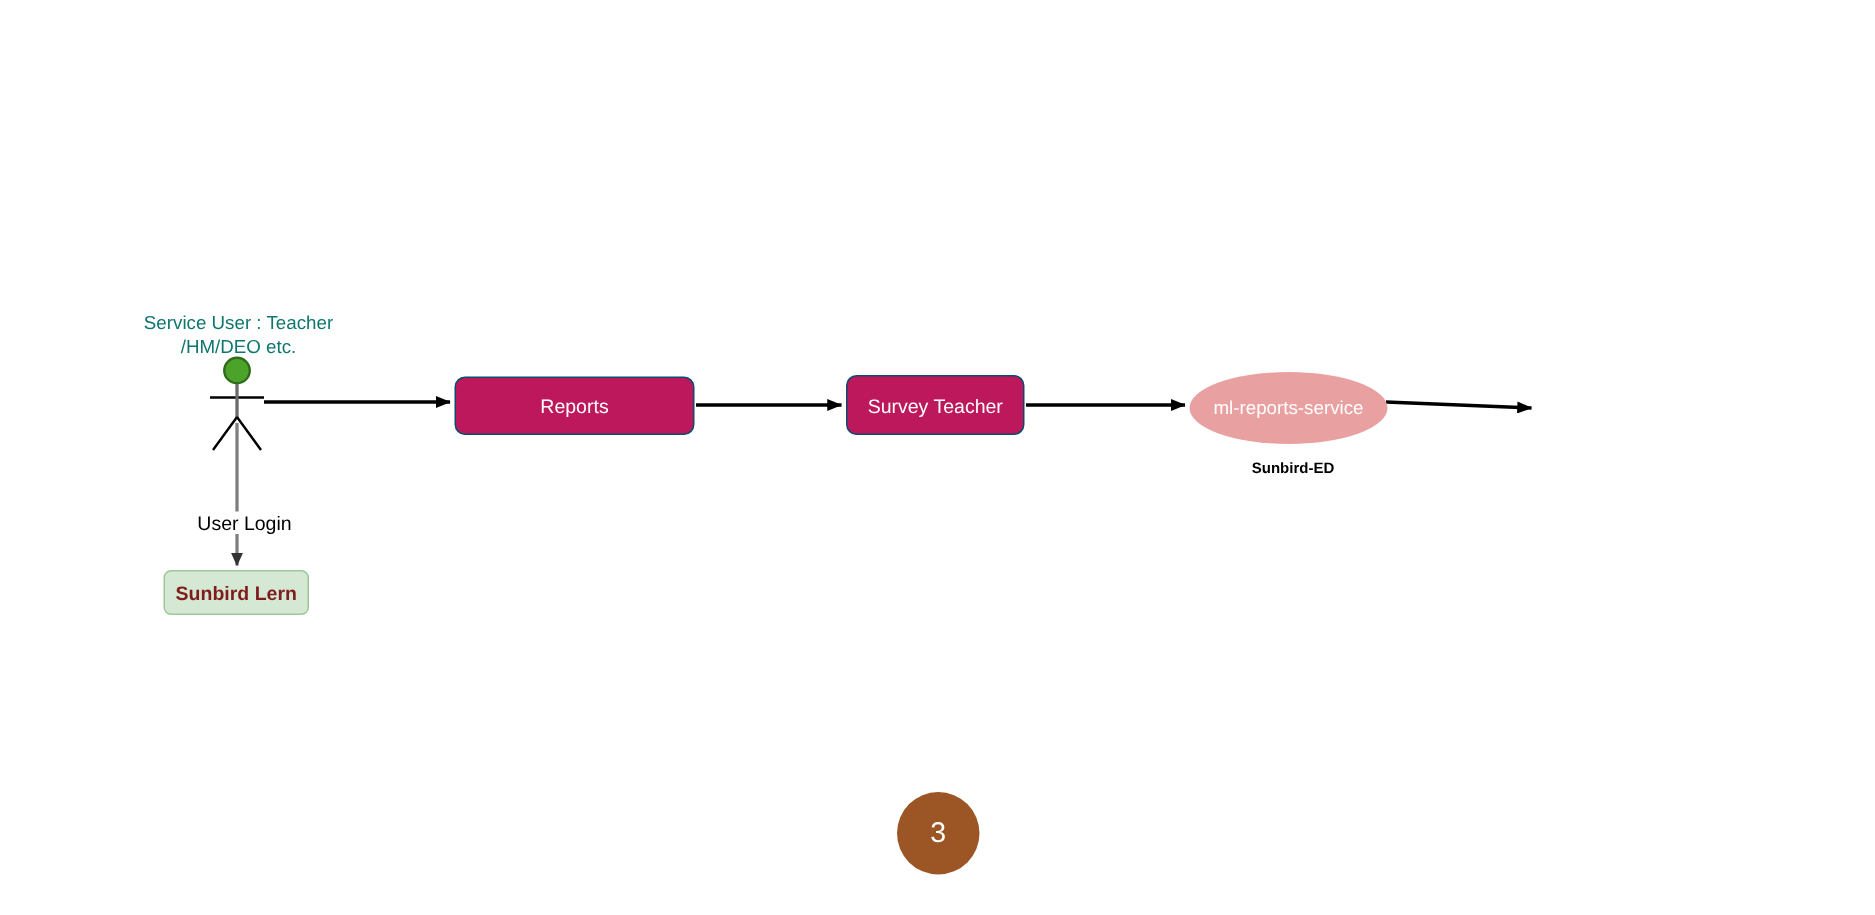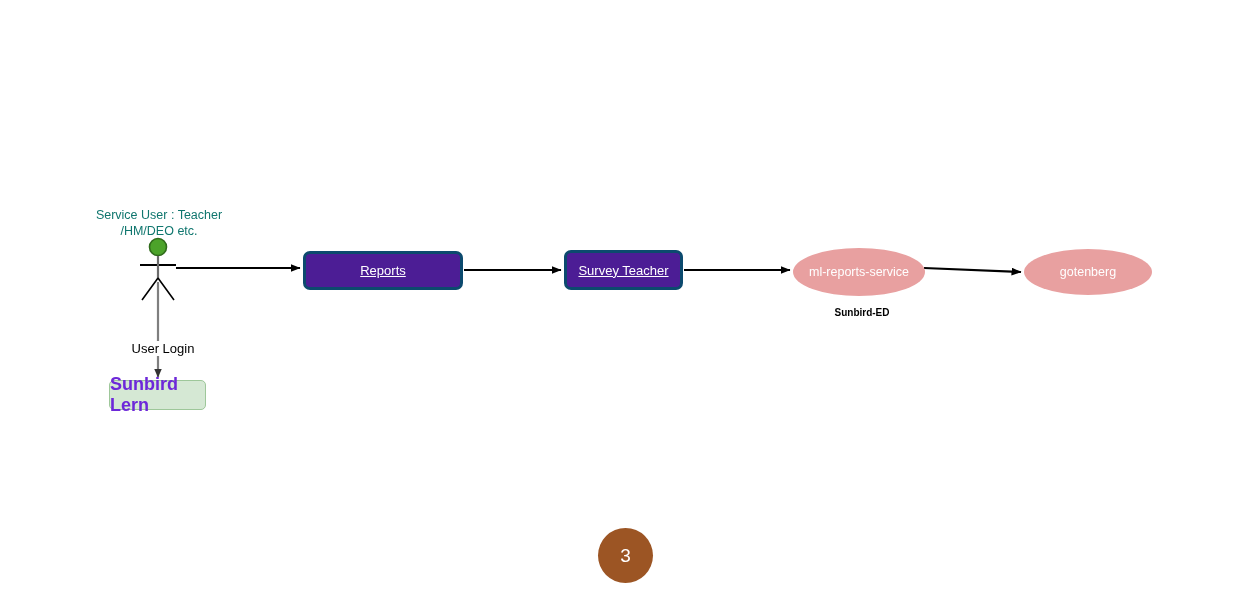--- a/index.html
+++ b/index.html
@@ -58,31 +58,30 @@
   .box {
     position: absolute;
     border-radius: 7px;
     box-sizing: border-box;
     display: flex;
     align-items: center;
     justify-content: center;
     font-size: 13px;
   }
   .box-blue {
-    background: #4c1d95;
+    background: #be185d;
     color: #ffffff;
-    border: 3px solid #0c4a6e;
-    text-decoration: underline;
+    border: 1px solid #0c4a6e;
   }
   .box-green {
     background: #d5e8d4;
-    color: #6d28d9;
+    color: #7f1d1d;
     border: 1px solid #9ec79a;
     font-weight: bold;
-    font-size: 18px;
+    font-size: 13px;
     border-radius: 5px;
   }
   #box-reports   { left: 303px; top: 251px; width: 160px; height: 39px; }
   #box-survey    { left: 564px; top: 250px; width: 119px; height: 40px; }
   #box-sunbird-lern { left: 109px; top: 380px; width: 97px; height: 30px; }
 
   
   .ellipse {
     position: absolute;
     border-radius: 50%;
@@ -169,23 +168,20 @@
   </div>
 
   <div class="box box-blue" id="box-survey">
     <span>Survey Teacher</span>
   </div>
 
   <div class="ellipse" id="ellipse-ml">
     <span>ml-reports-service</span>
   </div>
 
-  <div class="ellipse" id="ellipse-goten">
-    <span>gotenberg</span>
-  </div>
 
   <div class="group-label" id="sunbird-ed-label">Sunbird-ED</div>
 
   <div id="page-badge">
     <span>3</span>
   </div>
 
 </div>
 
 </body></html>

